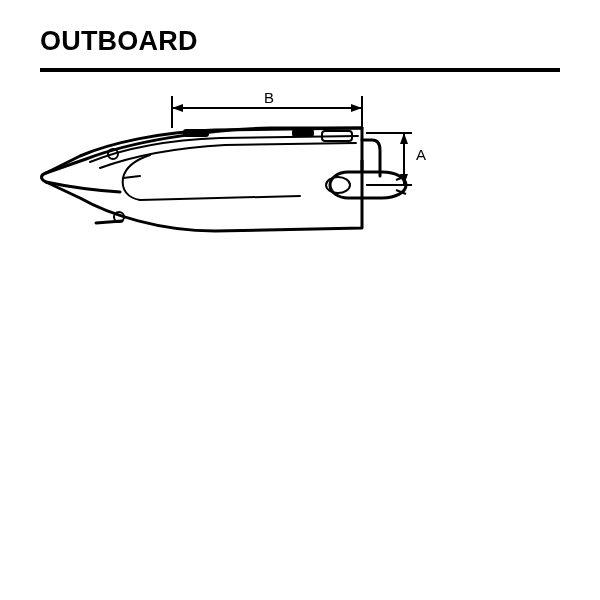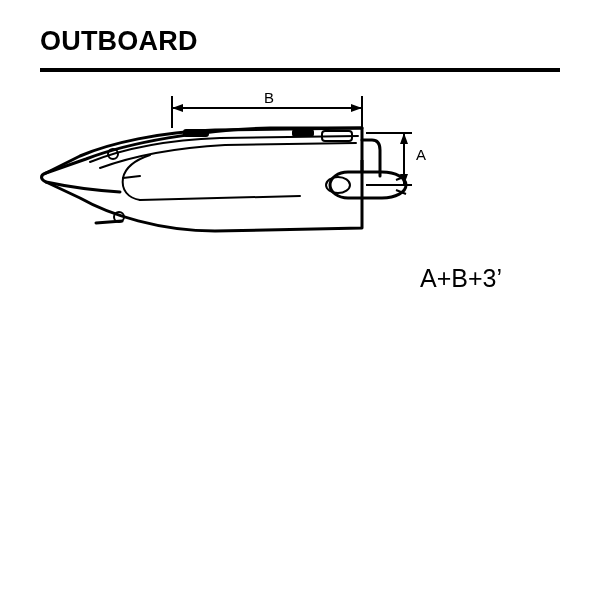--- a/index.html
+++ b/index.html
@@ -129,21 +129,20 @@
         <path d="M 348,172 C 338,172 330,178 330,185 C 330,192 338,198 348,198
                  L 382,198 C 396,198 406,192 406,185 C 406,178 396,172 382,172 Z" stroke="#000" stroke-width="3" fill="none" stroke-linejoin="round"></path>
         <ellipse cx="338" cy="185" rx="12" ry="8" stroke="#000" stroke-width="2" fill="none"></ellipse>
         <path d="M 396,180 L 406,176" stroke="#000" stroke-width="2" fill="none"></path>
         <path d="M 396,190 L 406,194" stroke="#000" stroke-width="2" fill="none"></path>
         <path d="M 362,160 L 362,172" stroke="#000" stroke-width="3" fill="none"></path>
       </g>
     </svg>
 
     <div class="formula" id="formula-outboard">
-      <div>A+B+3’</div>
     </div>
   </div>
 
   <div class="section" id="section-inboard">
 
     
     
 
     
 

